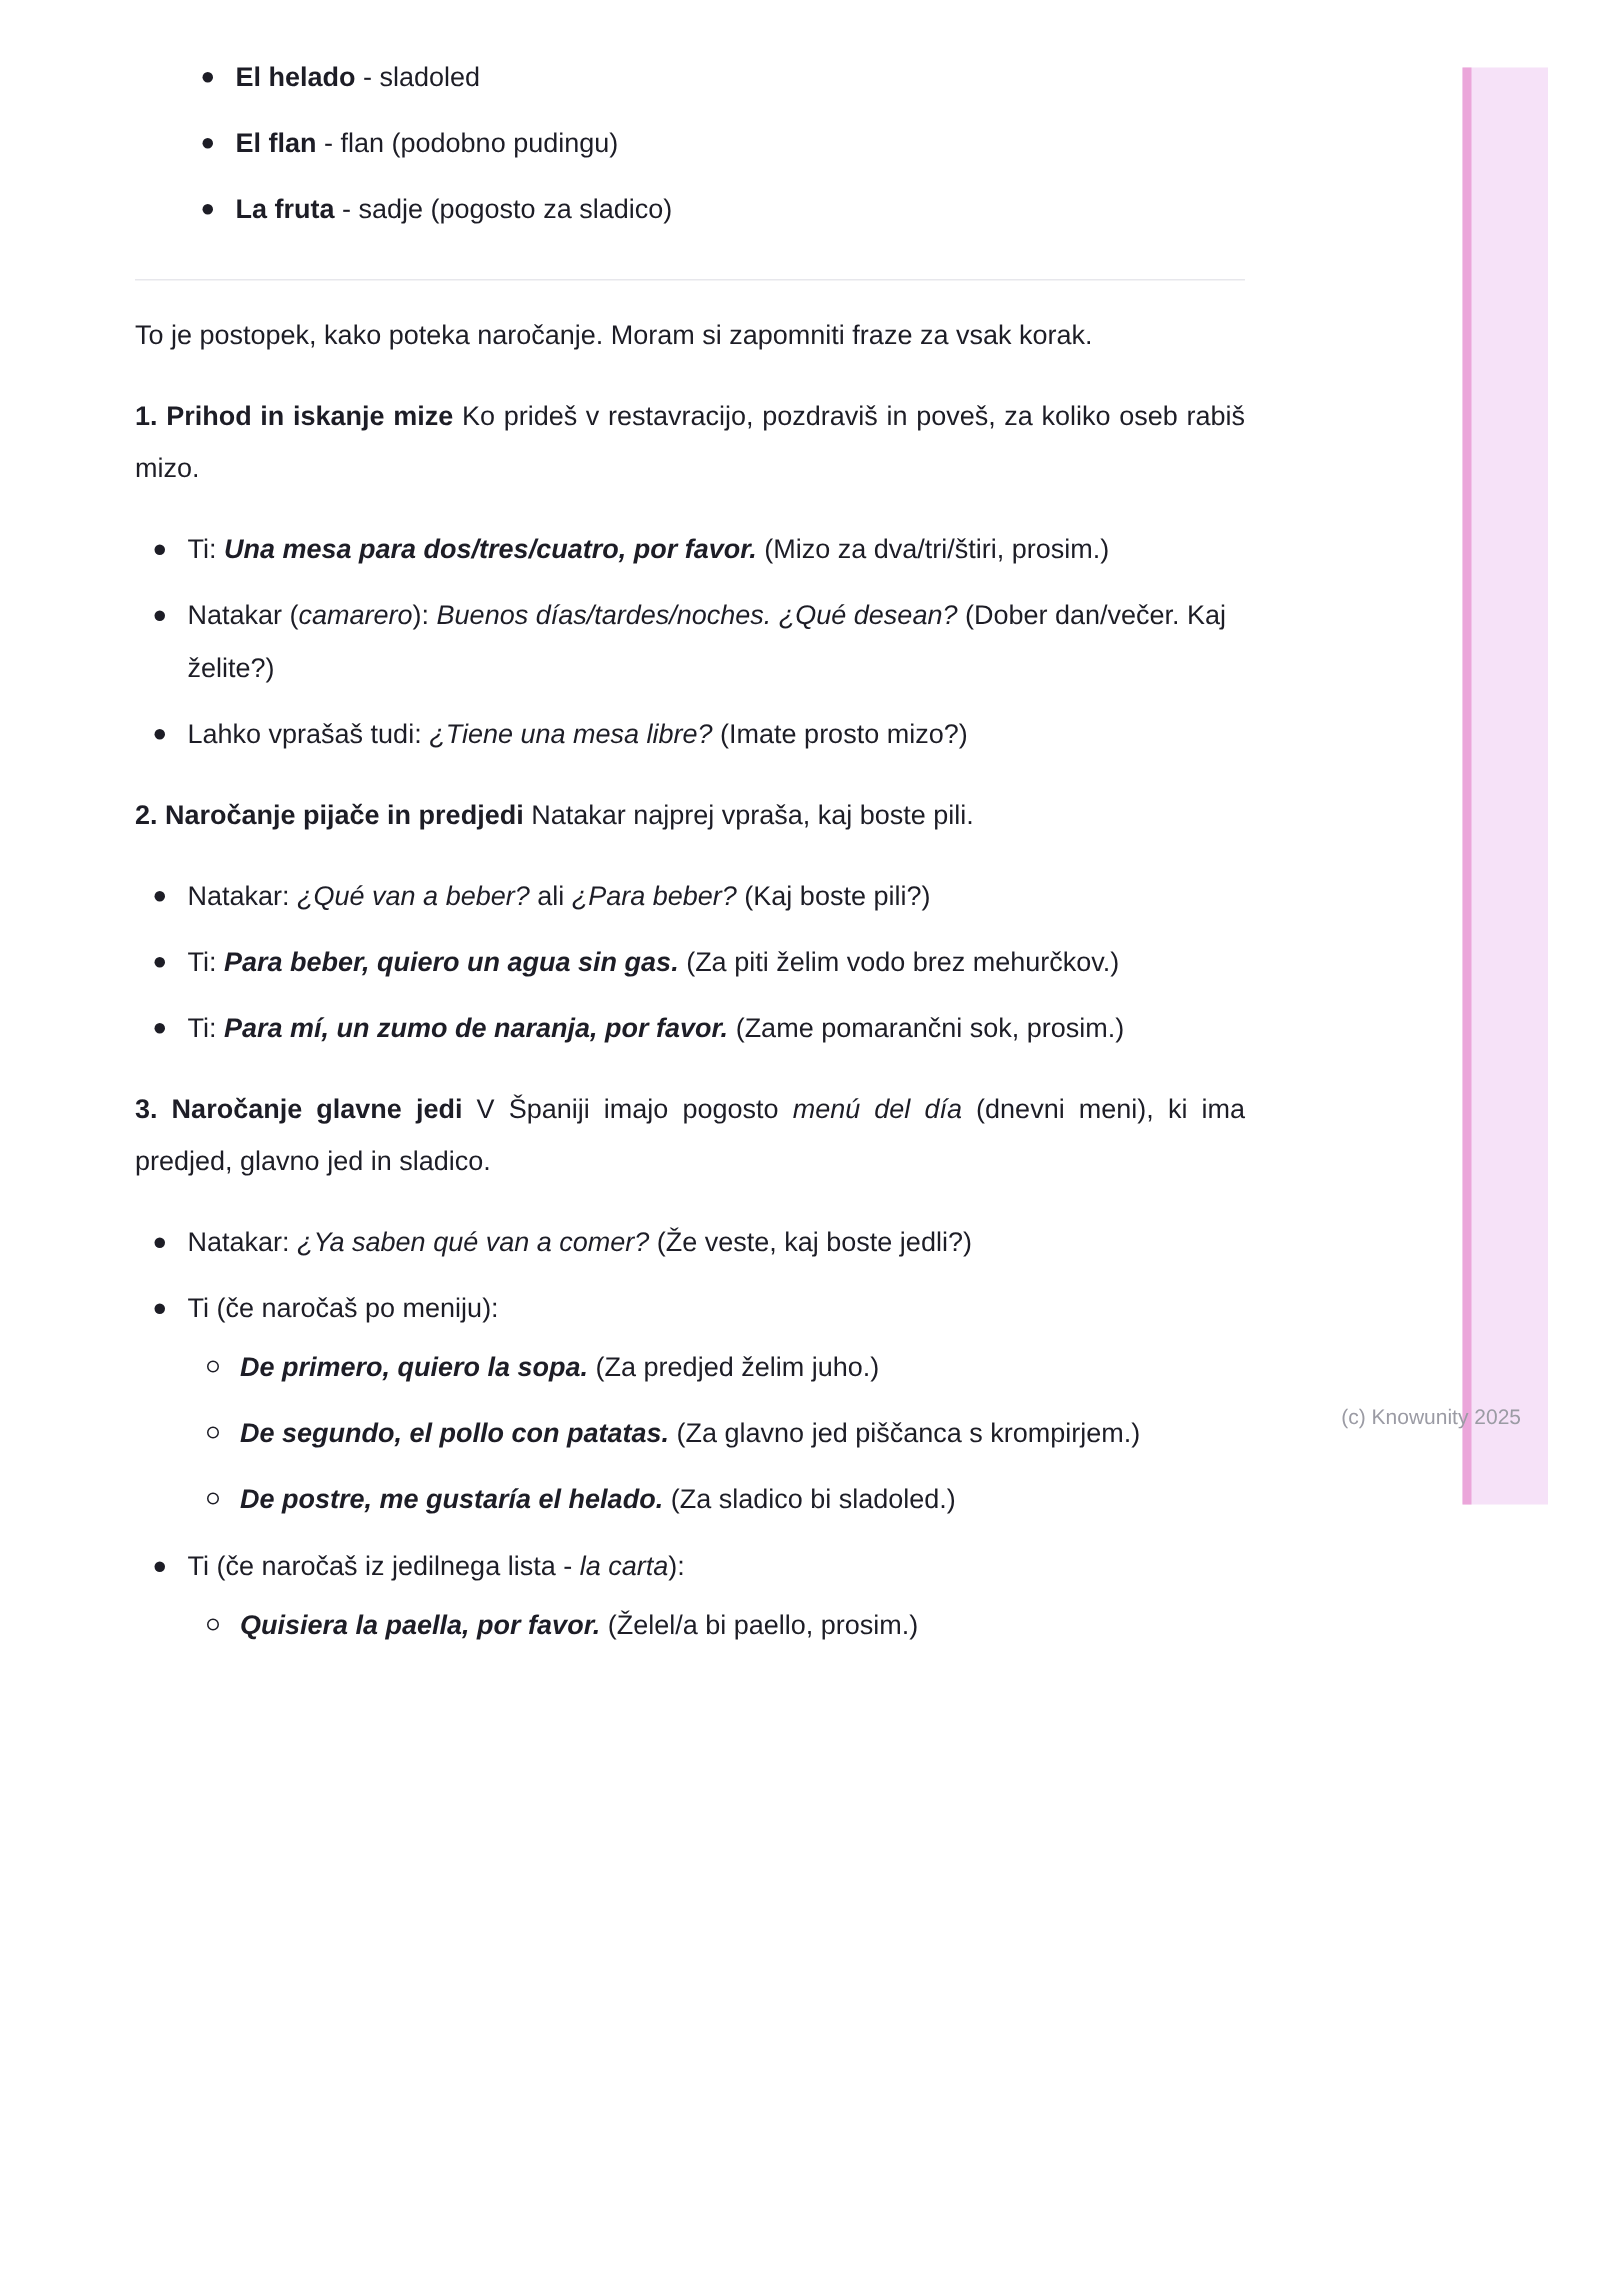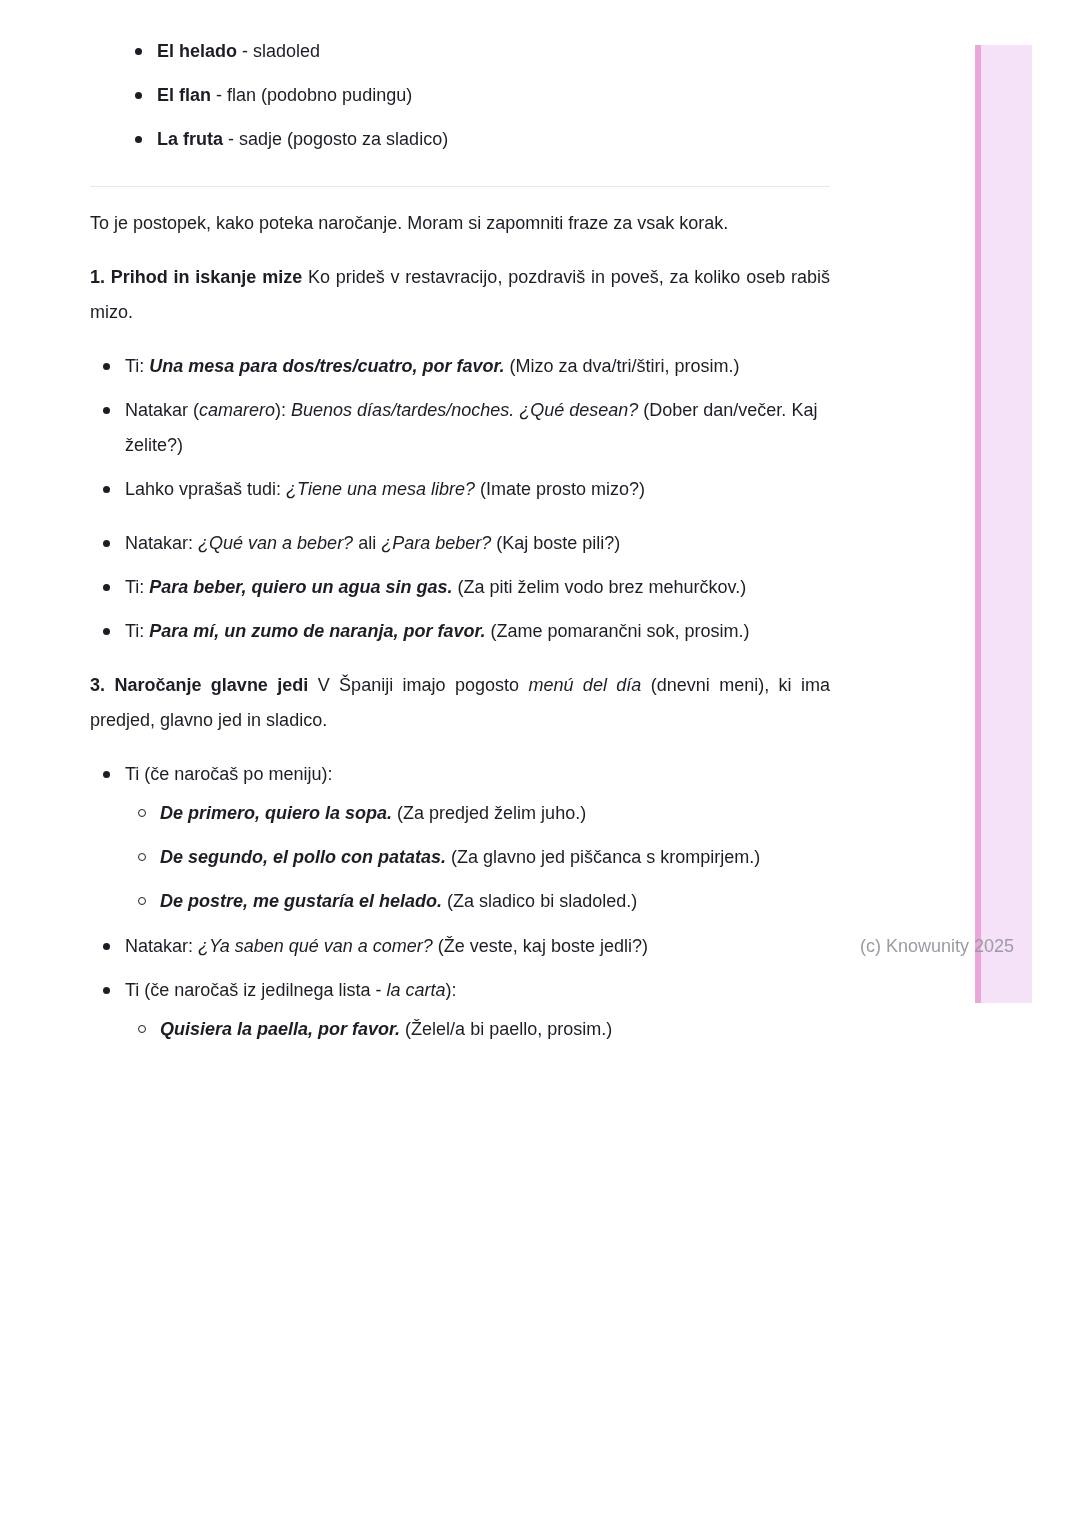--- a/index.html
+++ b/index.html
@@ -13,21 +13,21 @@
 
   .accent-band {
     position: absolute; left: 975px; top: 45px;
     width: 57px; height: 958px;
     background: #f6e2f8;
     border-left: 6px solid #eba6da;
     z-index: 1;
   }
   .footer {
     position: absolute; top: 936px; right: 66px;
-    font-size: 18px; color: #9b9ba4; z-index: 2;
+    font-size: 14px; color: #9b9ba4; z-index: 2;
   }
 
   .content {
     position: absolute; left: 90px; top: 0;
     width: 740px; padding-top: 34px;
     color: #1d1d26;
     font-size: 18px; line-height: 35px;
     z-index: 2;
   }
 
@@ -84,37 +84,38 @@
 
     <p class="para just">To je postopek, kako poteka naročanje. Moram si zapomniti fraze za vsak korak.</p>
 
     <p class="para just"><span class="seg-b">1. Prihod in iskanje mize</span><span> Ko prideš v restavracijo, pozdraviš in poveš, za koliko oseb rabiš mizo.</span></p>
     <ul class="blist">
       <li><span><span>Ti: </span><span class="seg-bi">Una mesa para dos/tres/cuatro, por favor.</span><span> (Mizo za dva/tri/štiri, prosim.)</span></span></li>
       <li><span><span>Natakar (</span><span class="seg-i">camarero</span><span>): </span><span class="seg-i">Buenos días/tardes/noches. ¿Qué desean?</span><span> (Dober dan/večer. Kaj želite?)</span></span></li>
       <li><span><span>Lahko vprašaš tudi: </span><span class="seg-i">¿Tiene una mesa libre?</span><span> (Imate prosto mizo?)</span></span></li>
     </ul>
 
+    <p class="para just"><span class="seg-b">2. Naročanje pijače in predjedi</span><span> Natakar najprej vpraša, kaj boste pili.</span></p>
     <ul class="blist">
       <li><span><span>Natakar: </span><span class="seg-i">¿Qué van a beber?</span><span> ali </span><span class="seg-i">¿Para beber?</span><span> (Kaj boste pili?)</span></span></li>
       <li><span><span>Ti: </span><span class="seg-bi">Para beber, quiero un agua sin gas.</span><span> (Za piti želim vodo brez mehurčkov.)</span></span></li>
       <li><span><span>Ti: </span><span class="seg-bi">Para mí, un zumo de naranja, por favor.</span><span> (Zame pomarančni sok, prosim.)</span></span></li>
     </ul>
 
     <p class="para just"><span class="seg-b">3. Naročanje glavne jedi</span><span> V Španiji imajo pogosto </span><span class="seg-i">menú del día</span><span> (dnevni meni), ki ima predjed, glavno jed in sladico.</span></p>
     <ul class="blist">
+      <li><span><span>Natakar: </span><span class="seg-i">¿Ya saben qué van a comer?</span><span> (Že veste, kaj boste jedli?)</span></span></li>
       <li>
         <span><span>Ti (če naročaš po meniju):</span></span>
         <ul class="blist sub">
           <li class="hollow"><span><span class="seg-bi">De primero, quiero la sopa.</span><span> (Za predjed želim juho.)</span></span></li>
           <li class="hollow"><span><span class="seg-bi">De segundo, el pollo con patatas.</span><span> (Za glavno jed piščanca s krompirjem.)</span></span></li>
           <li class="hollow"><span><span class="seg-bi">De postre, me gustaría el helado.</span><span> (Za sladico bi sladoled.)</span></span></li>
         </ul>
       </li>
-      <li><span><span>Natakar: </span><span class="seg-i">¿Ya saben qué van a comer?</span><span> (Že veste, kaj boste jedli?)</span></span></li>
       <li>
         <span><span>Ti (če naročaš iz jedilnega lista - </span><span class="seg-i">la carta</span><span>):</span></span>
         <ul class="blist sub">
           <li class="hollow"><span><span class="seg-bi">Quisiera la paella, por favor.</span><span> (Želel/a bi paello, prosim.)</span></span></li>
         </ul>
       </li>
     </ul>
 
   </main>
 </div>

